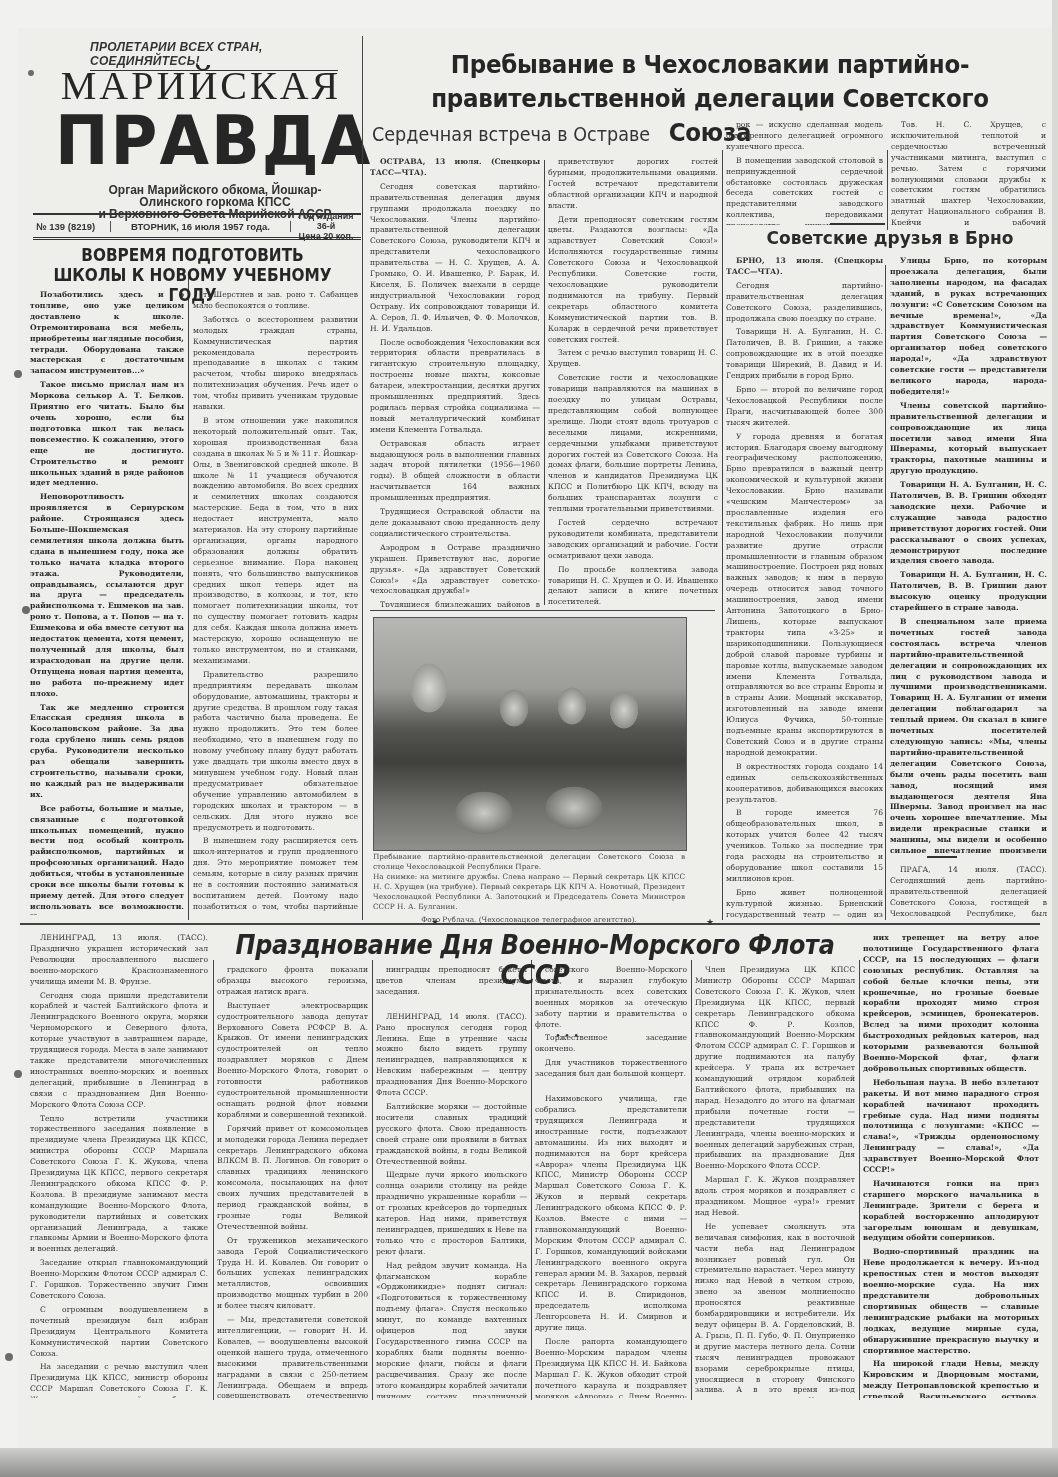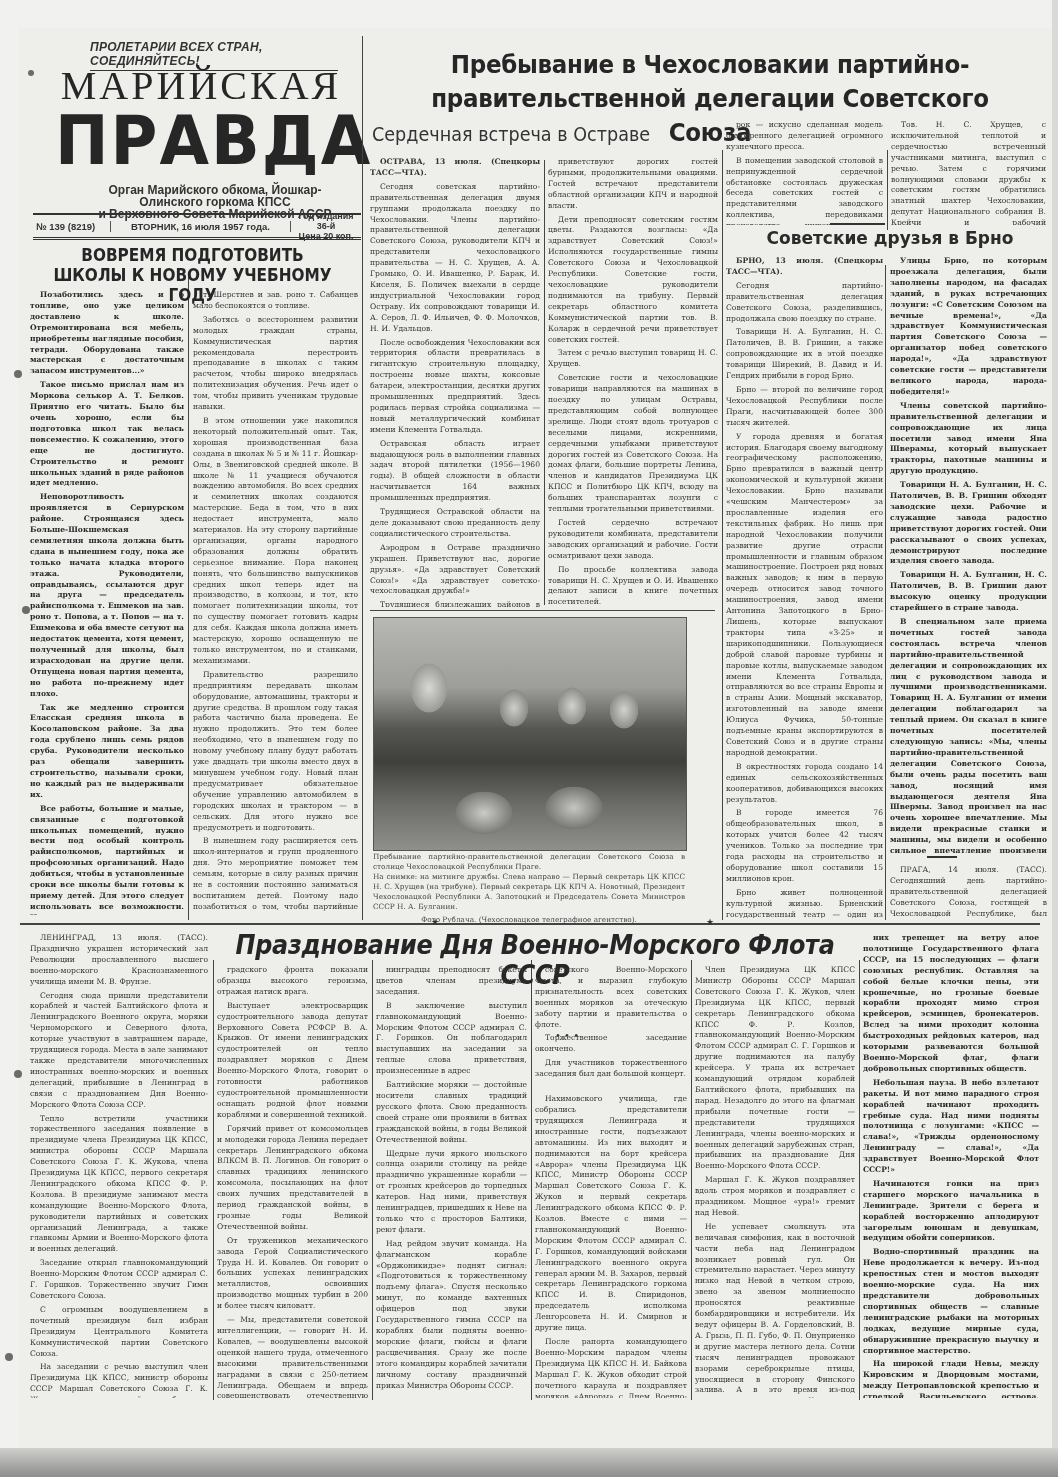--- a/index.html
+++ b/index.html
@@ -198,21 +198,21 @@
 <div class="col" style="left:217px;top:965px;width:151px;height:433px;">
   <p>градского фронта показали образцы высокого героизма, отражая натиск врага.</p>
   <p>Выступает электросварщик судостроительного завода депутат Верховного Совета РСФСР В. А. Крыжов. От имени ленинградских судостроителей он тепло поздравляет моряков с Днем Военно-Морского Флота, говорит о готовности работников судостроительной промышленности оснащать родной флот новыми кораблями и совершенной техникой.</p>
   <p>Горячий привет от комсомольцев и молодежи города Ленина передает секретарь Ленинградского обкома ВЛКСМ В. П. Логинов. Он говорит о славных традициях ленинского комсомола, посылающих на флот своих лучших представителей в период гражданской войны, в грозные годы Великой Отечественной войны.</p>
   <p>От тружеников механического завода Герой Социалистического Труда Н. И. Ковалев. Он говорит о больших успехах ленинградских металлистов, освоивших производство мощных турбин в 200 и более тысяч киловатт.</p>
   <p>— Мы, представители советской интеллигенции, — говорит Н. И. Ковалев, — воодушевлены высокой оценкой нашего труда, отмеченного высокими правительственными наградами в связи с 250-летием Ленинграда. Обещаем и впредь совершенствовать отечественную технику, крепить могущество нашей великой Родины.</p>
 
 </div>
 <div class="col" style="left:376px;top:965px;width:151px;height:433px;">
   <p>нинградцы преподносят букеты цветов членам президиума заседания.</p>
-  <p>В заключение выступил главнокомандующий Военно-Морским Флотом СССР адмирал С. Г. Горшков. Он поблагодарил выступавших на заседании за теплые слова приветствия, произнесенные в адрес</p>
+  <p style="margin-top:14px;">ЛЕНИНГРАД, 14 июля. (ТАСС). Рано проснулся сегодня город Ленина. Еще в утренние часы можно было видеть группу ленинградцев, направляющихся к Невским набережным — центру празднования Дня Военно-Морского Флота СССР.</p>
   <p>Балтийские моряки — достойные носители славных традиций русского флота. Свою преданность своей стране они проявили в битвах гражданской войны, в годы Великой Отечественной войны.</p>
   <p>Щедрые лучи яркого июльского солнца озарили столицу на рейде празднично украшенные корабли — от грозных крейсеров до торпедных катеров. Над ними, приветствуя ленинградцев, пришедших к Неве на только что с просторов Балтики, реют флаги.</p>
   <p>Над рейдом звучит команда. На флагманском корабле «Орджоникидзе» поднят сигнал: «Подготовиться к торжественному подъему флага». Спустя несколько минут, по команде вахтенных офицеров под звуки Государственного гимна СССР на кораблях были подняты военно-морские флаги, гюйсы и флаги расцвечивания. Сразу же после этого командиры кораблей зачитали личному составу праздничный приказ Министра Обороны СССР.</p>
 
 </div>
 <div class="col" style="left:535px;top:965px;width:152px;height:433px;">
   <p>советского Военно-Морского Флота, и выразил глубокую признательность всех советских военных моряков за отеческую заботу партии и правительства о флоте.</p>
   <p>Торжественное заседание окончено.</p>
   <p>Для участников торжественного заседания был дан большой концерт.</p>
   <p style="margin-top:14px;">Нахимовского училища, где собрались представители трудящихся Ленинграда и иностранные гости, подъезжают автомашины. Из них выходят и поднимаются на борт крейсера «Аврора» члены Президиума ЦК КПСС, Министр Обороны СССР Маршал Советского Союза Г. К. Жуков и первый секретарь Ленинградского обкома КПСС Ф. Р. Козлов. Вместе с ними — главнокомандующий Военно-Морским Флотом СССР адмирал С. Г. Горшков, командующий войсками Ленинградского военного округа генерал армии М. В. Захаров, первый секретарь Ленинградского горкома КПСС И. В. Спиридонов, председатель исполкома Ленгорсовета Н. И. Смирнов и другие лица.</p>

